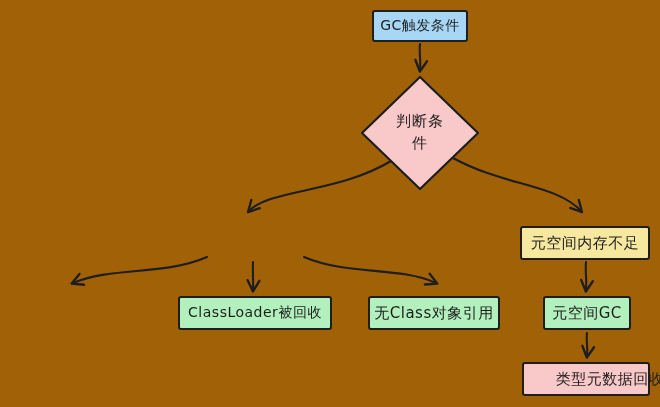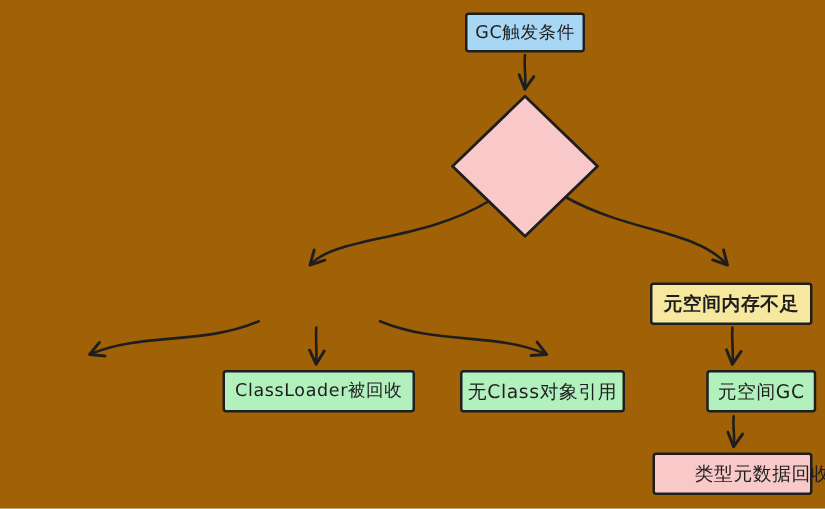--- a/index.html
+++ b/index.html
@@ -37,21 +37,21 @@
     justify-content: center;
     border: 2.2px solid #1e1e1e;
     border-radius: 3px;
     font-size: 15px;
     letter-spacing: 0.5px;
     white-space: nowrap;
     color: #1e1e1e;
   }
   #n-trigger        { left: 372px; top: 10px;  width: 96px;  height: 32px; font-size: 14px; }
   #n-class-unload   { left: 204px; top: 226px; width: 102px; height: 34px; }
-  #n-metaspace-low  { left: 520px; top: 226px; width: 130px; height: 34px; font-weight: bold; }
+  #n-metaspace-low  { left: 520px; top: 226px; width: 130px; height: 34px; }
   #n-all-instances  { left: 8px;   top: 296px; width: 144px; height: 34px; }
   #n-classloader    { left: 178px; top: 296px; width: 154px; height: 34px; font-size: 14px; }
   #n-no-class-ref   { left: 368px; top: 296px; width: 132px; height: 34px; }
   #n-metaspace-gc   { left: 543px; top: 296px; width: 88px;  height: 34px; }
   #n-metadata       { left: 522px; top: 362px; width: 128px; height: 34px; }
   .diamond-label {
     position: absolute;
     left: 362px;
     top: 110px;
     width: 116px;
@@ -83,36 +83,40 @@
     <path class="edge" d="M586,262 C585,272 587,281 586,290" marker-end="url(#arrowhead)"></path>
     <path class="edge" d="M587,333 C586,341 588,348 587,356" marker-end="url(#arrowhead)"></path>
 
     <polygon points="420,77 478,133 420,189 362,133" stroke="#1e1e1e" stroke-width="2.2" stroke-linejoin="round" fill="#f9c9c9"></polygon>
   </svg>
 
   <div class="node" id="n-trigger" style="background-color: rgb(167, 215, 245);">
     <span>GC触发条件</span>
   </div>
 
+  <div class="diamond-label">
+    <div>判断条</div>
+    <div>件</div>
+  </div>
 
 
   <div class="node" id="n-metaspace-low" style="background-color: rgb(247, 232, 160);">
     <span>元空间内存不足</span>
   </div>
 
 
   <div class="node" id="n-classloader" style="background-color: rgb(178, 240, 189);">
     <span>ClassLoader被回收</span>
   </div>
 
   <div class="node" id="n-no-class-ref" style="background-color: rgb(178, 240, 189);">
     <span>无Class对象引用</span>
   </div>
 
-  <div class="node" id="n-metaspace-gc" style="background-color: rgb(178, 240, 189); margin-left: 22px;">
+  <div class="node" id="n-metaspace-gc" style="background-color: rgb(178, 240, 189);">
     <span>元空间GC</span>
   </div>
 
   <div class="node" id="n-metadata" style="background-color: rgb(249, 201, 201); padding-left: 48px;">
     <span>类型元数据回收</span>
   </div>
 
 </div>
 
 </body></html>

